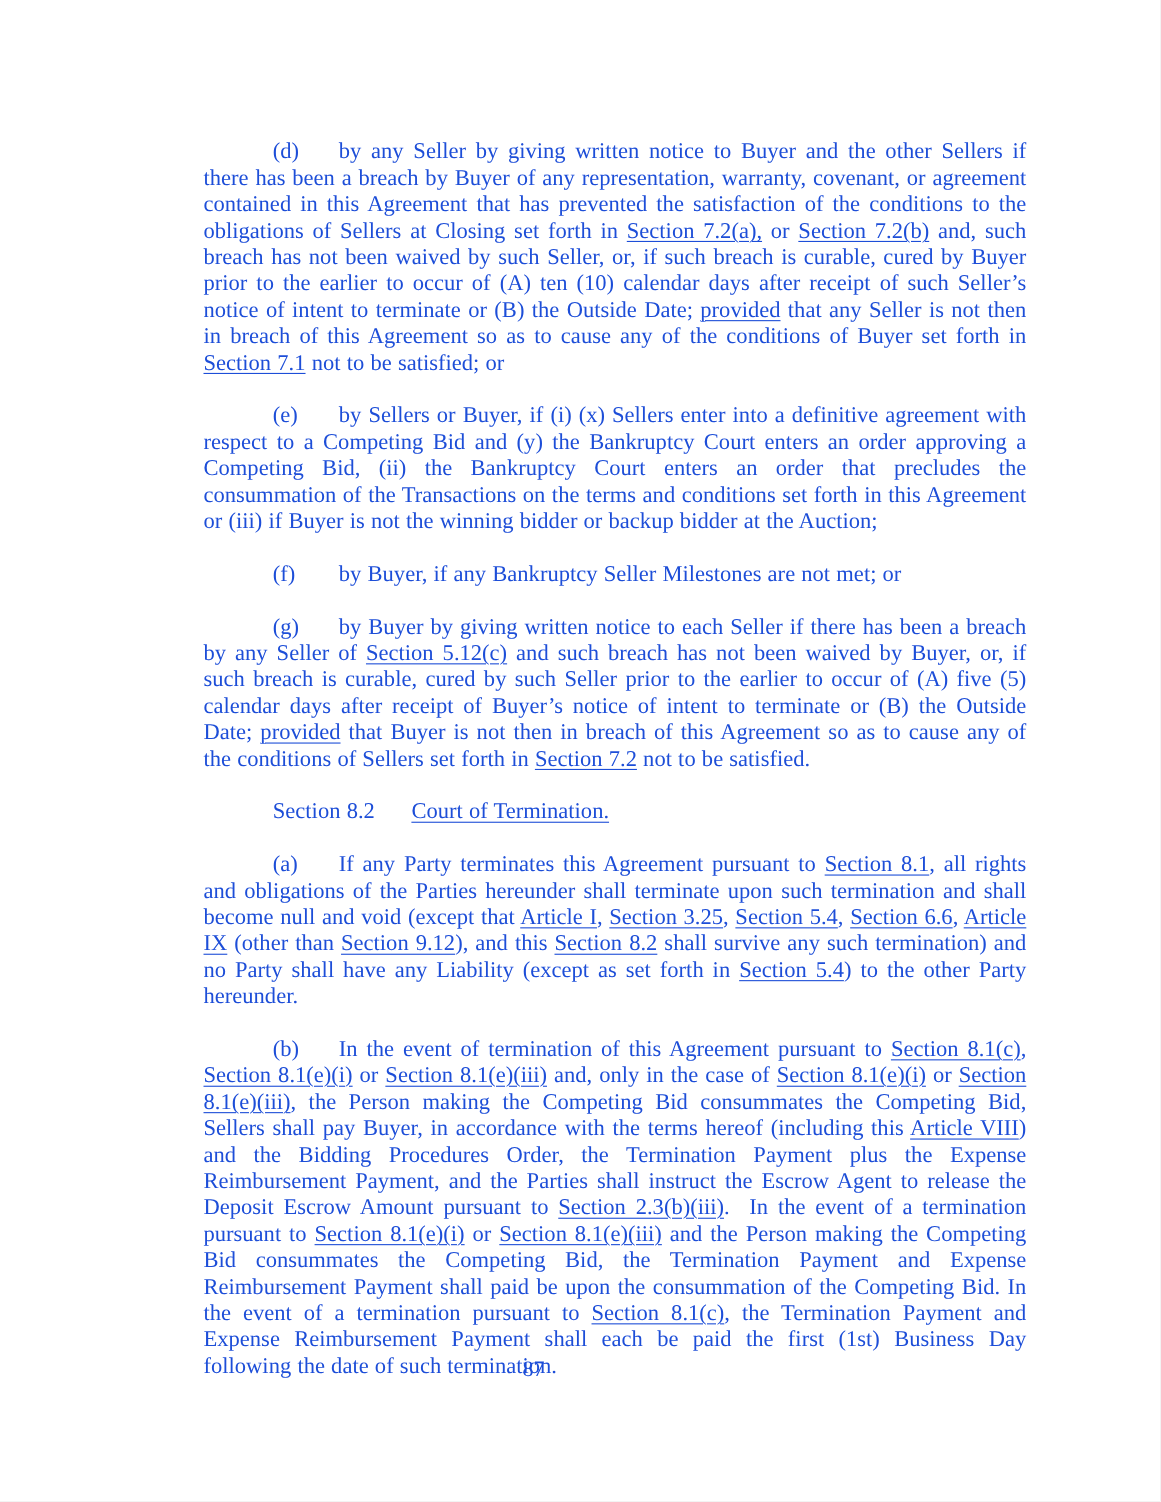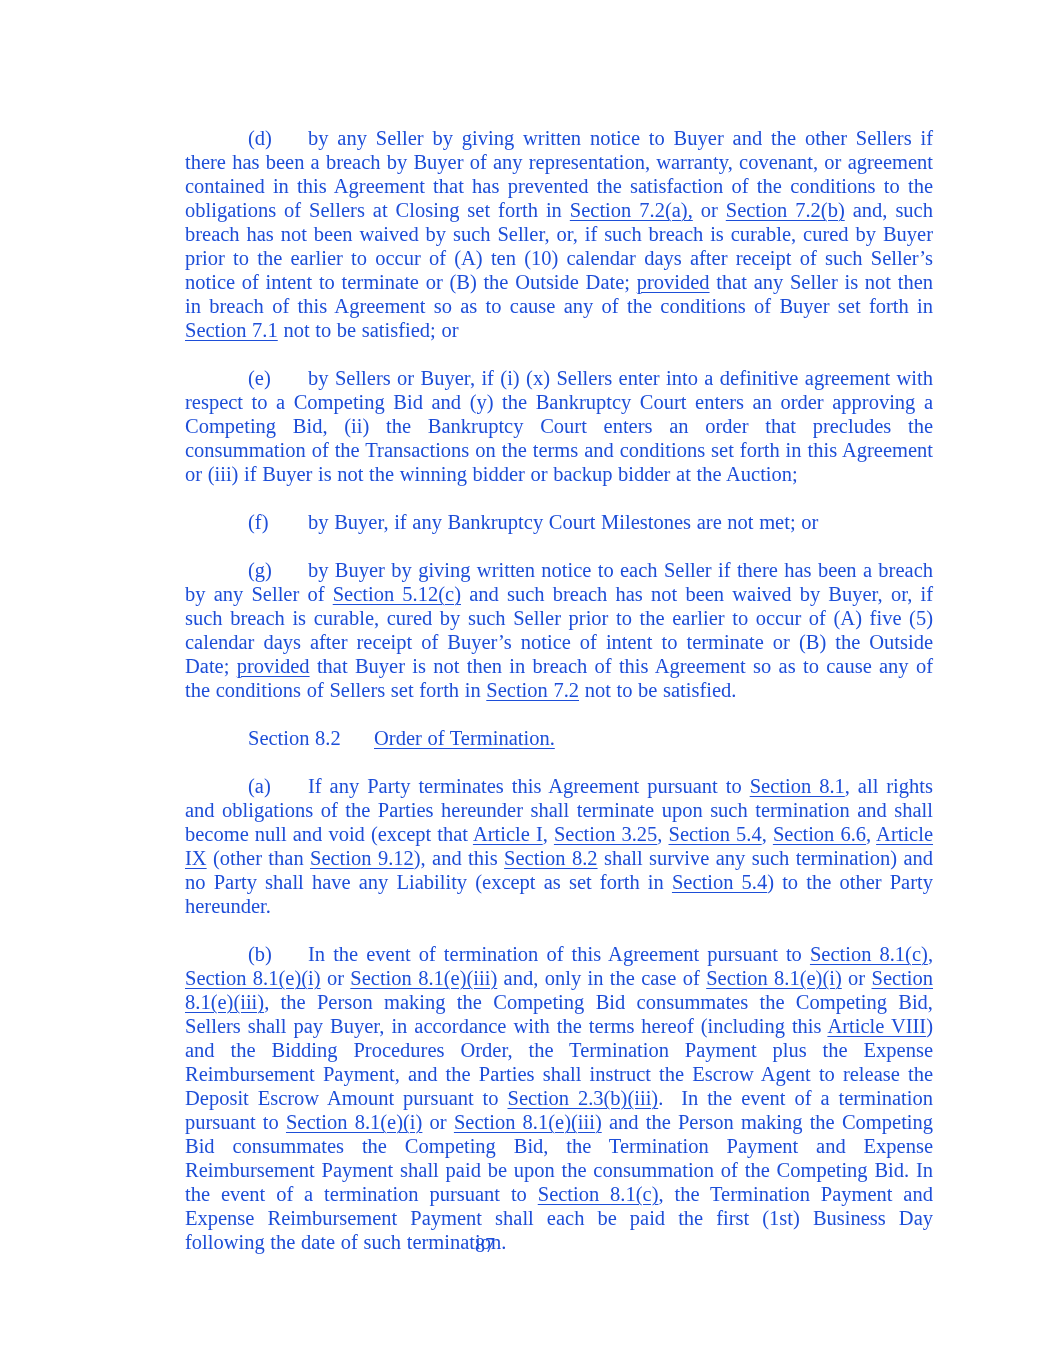--- a/index.html
+++ b/index.html
@@ -50,20 +50,20 @@
     line-height: 24px;
   }
 </style>
 </head>
 <body>
 
 <div class="page">
   <div class="content" id="document-body">
       <p class="para"><span class="label">(d)</span><span>by any Seller by giving written notice to Buyer and the other Sellers if there has been a breach by Buyer of any representation, warranty, covenant, or agreement contained in this Agreement that has prevented the satisfaction of the conditions to the obligations of Sellers at Closing set forth in </span><span class="u">Section 7.2(a),</span><span> or </span><span class="u">Section 7.2(b)</span><span> and, such breach has not been waived by such Seller, or, if such breach is curable, cured by Buyer prior to the earlier to occur of (A) ten (10) calendar days after receipt of such Seller’s notice of intent to terminate or (B) the Outside Date; </span><span class="u">provided</span><span> that any Seller is not then in breach of this Agreement so as to cause any of the conditions of Buyer set forth in </span><span class="u">Section 7.1</span><span> not to be satisfied; or</span></p>
       <p class="para"><span class="label">(e)</span><span>by Sellers or Buyer, if (i) (x) Sellers enter into a definitive agreement with respect to a Competing Bid and (y) the Bankruptcy Court enters an order approving a Competing Bid, (ii) the Bankruptcy Court enters an order that precludes the consummation of the Transactions on the terms and conditions set forth in this Agreement or (iii) if Buyer is not the winning bidder or backup bidder at the Auction;</span></p>
-      <p class="para"><span class="label">(f)</span><span>by Buyer, if any Bankruptcy Court Milestones are not met; or</span></p>
+      <p class="para"><span class="label">(f)</span><span>by Buyer, if any Bankruptcy Seller Milestones are not met; or</span></p>
       <p class="para"><span class="label">(g)</span><span>by Buyer by giving written notice to each Seller if there has been a breach by any Seller of </span><span class="u">Section 5.12(c)</span><span> and such breach has not been waived by Buyer, or, if such breach is curable, cured by such Seller prior to the earlier to occur of (A) five (5) calendar days after receipt of Buyer’s notice of intent to terminate or (B) the Outside Date; </span><span class="u">provided</span><span> that Buyer is not then in breach of this Agreement so as to cause any of the conditions of Sellers set forth in </span><span class="u">Section 7.2</span><span> not to be satisfied.</span></p>
-      <p class="para heading"><span class="label">Section 8.2</span><span class="u">Order of Termination.</span></p>
+      <p class="para heading"><span class="label">Section 8.2</span><span class="u">Court of Termination.</span></p>
       <p class="para"><span class="label">(a)</span><span>If any Party terminates this Agreement pursuant to </span><span class="u">Section 8.1</span><span>, all rights and obligations of the Parties hereunder shall terminate upon such termination and shall become null and void (except that </span><span class="u">Article I</span><span>, </span><span class="u">Section 3.25</span><span>, </span><span class="u">Section 5.4</span><span>, </span><span class="u">Section 6.6</span><span>, </span><span class="u">Article IX</span><span> (other than </span><span class="u">Section 9.12</span><span>), and this </span><span class="u">Section 8.2</span><span> shall survive any such termination) and no Party shall have any Liability (except as set forth in </span><span class="u">Section 5.4</span><span>) to the other Party hereunder.</span></p>
       <p class="para"><span class="label">(b)</span><span>In the event of termination of this Agreement pursuant to </span><span class="u">Section 8.1(c)</span><span>, </span><span class="u">Section 8.1(e)(i)</span><span> or </span><span class="u">Section 8.1(e)(iii)</span><span> and, only in the case of </span><span class="u">Section 8.1(e)(i)</span><span> or </span><span class="u">Section 8.1(e)(iii)</span><span>, the Person making the Competing Bid consummates the Competing Bid, Sellers shall pay Buyer, in accordance with the terms hereof (including this </span><span class="u">Article VIII</span><span>) and the Bidding Procedures Order, the Termination Payment plus the Expense Reimbursement Payment, and the Parties shall instruct the Escrow Agent to release the Deposit Escrow Amount pursuant to </span><span class="u">Section 2.3(b)(iii)</span><span>.&nbsp; In the event of a termination pursuant to </span><span class="u">Section 8.1(e)(i)</span><span> or </span><span class="u">Section 8.1(e)(iii)</span><span> and the Person making the Competing Bid consummates the Competing Bid, the Termination Payment and Expense Reimbursement Payment shall paid be upon the consummation of the Competing Bid. In the event of a termination pursuant to </span><span class="u">Section 8.1(c)</span><span>, the Termination Payment and Expense Reimbursement Payment shall each be paid the first (1st) Business Day following the date of such termination.</span></p>
     </div>
   <div class="footer">87</div>
 </div>
 
 </body></html>

